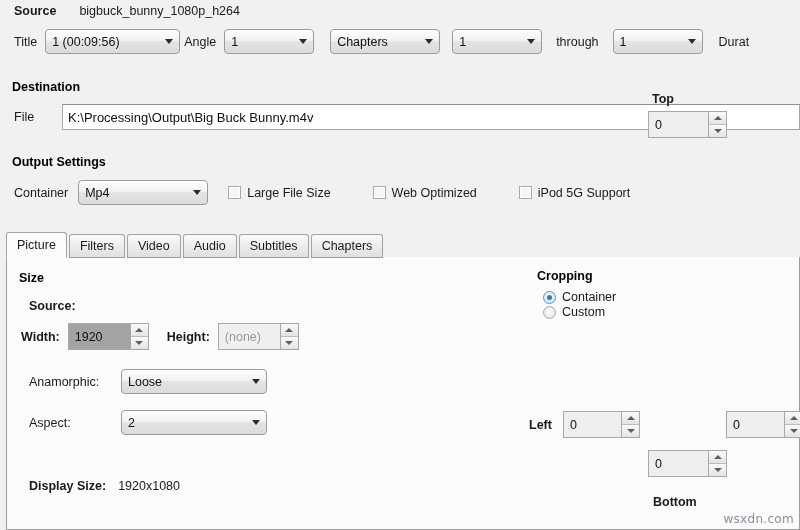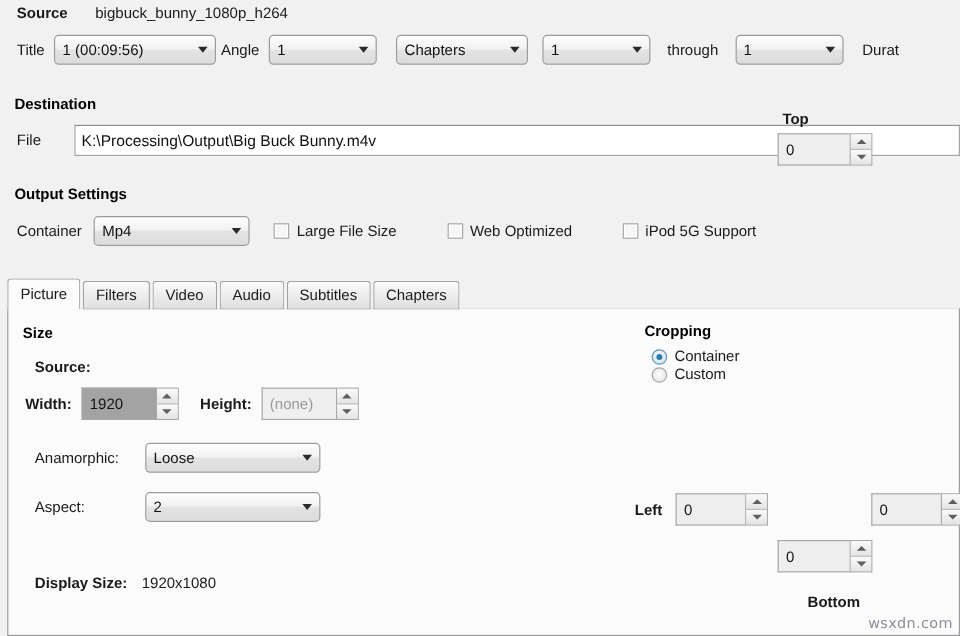--- a/index.html
+++ b/index.html
@@ -282,21 +282,21 @@
   .crop-left-lbl { position: absolute; left: 529px; top: 418px; }
   .sp-left { position: absolute; left: 563px; top: 411px; }
   .sp-left .sbox { width: 58px; }
 
   .sp-right { position: absolute; left: 726px; top: 411px; }
   .sp-right .sbox { width: 58px; }
 
   .sp-bottom { position: absolute; left: 648px; top: 450px; }
   .sp-bottom .sbox { width: 60px; }
 
-  .crop-bottom-lbl { position: absolute; left: 673px; top: 495px; }
+  .crop-bottom-lbl { position: absolute; left: 653px; top: 495px; }
 
   .watermark {
     position: absolute;
     right: 6px; bottom: 4px;
     font-family: "DejaVu Sans", sans-serif;
     font-size: 12px;
     color: #8d8d99;
     letter-spacing: 0.3px;
   }
 </style>

